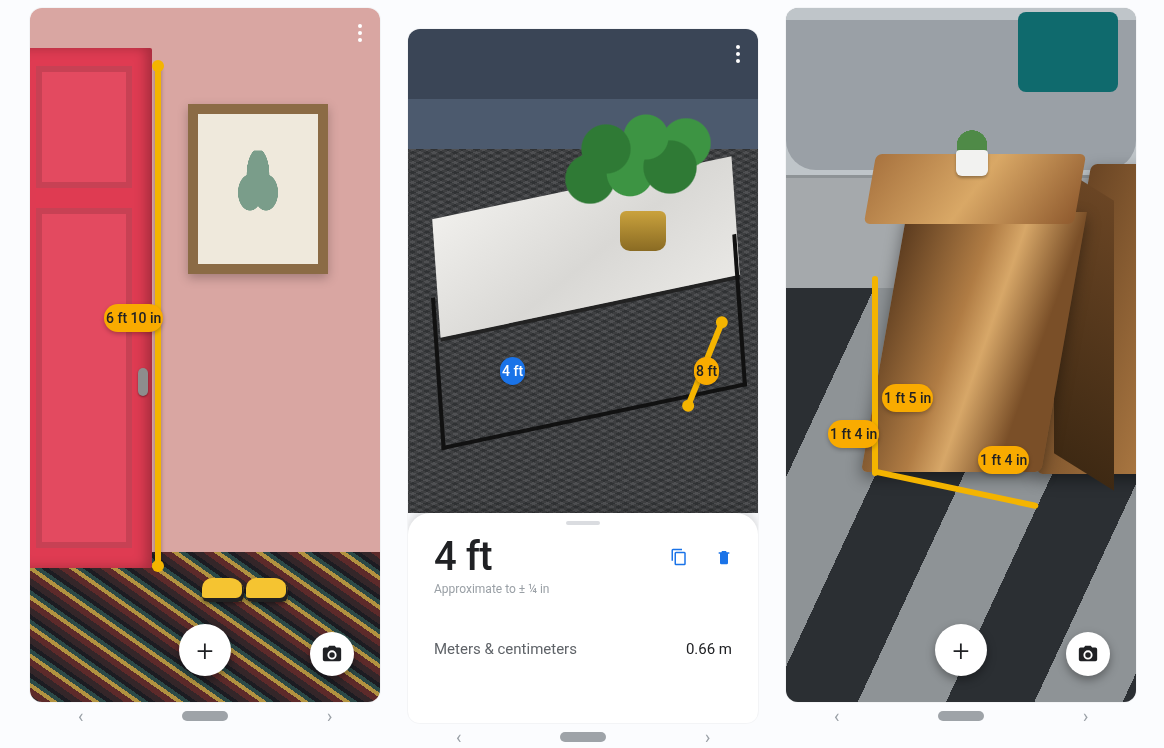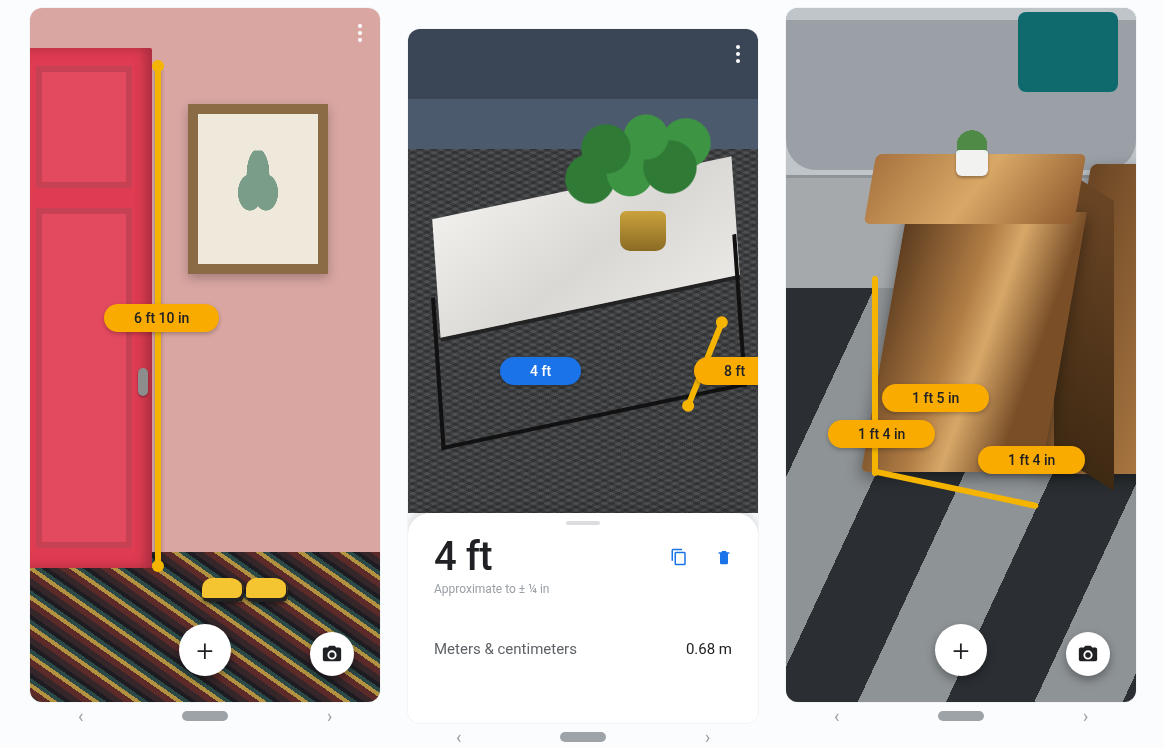--- a/index.html
+++ b/index.html
@@ -93,21 +93,21 @@
   .p3 .planter{position:absolute;left:160px;top:122px;width:52px;height:46px;z-index:2;}
   .p3 .pot3{position:absolute;left:10px;bottom:0;width:32px;height:26px;background:#f2f2f0;border-radius:4px 4px 6px 6px;box-shadow:0 2px 3px rgba(0,0,0,.3);}
   .p3 .succ{position:absolute;left:6px;top:0;width:40px;height:26px;background:radial-gradient(circle at 50% 60%,#4f8a47 60%,transparent 61%);}
   .p3 .stool2{position:absolute;right:-48px;top:156px;width:120px;height:310px;
     background:linear-gradient(100deg,#6a4524,#b07c44);transform:skewX(-10deg);border-radius:6px;box-shadow:0 6px 16px rgba(0,0,0,.4);}
   .p3 .wire{position:absolute;}
   .p3 .wA{left:86px;top:268px;width:6px;height:200px;background:#f4b400;border-radius:3px;}
   .p3 .wB{left:86px;top:460px;width:170px;height:6px;background:#f4b400;border-radius:3px;transform:rotate(12deg);transform-origin:left center;}
 
   
-  .chip{position:absolute;padding:6px 30px;border-radius:18px;font-size:14px;font-weight:500;white-space:nowrap;box-shadow:0 2px 4px rgba(0,0,0,.25);z-index:5;}
+  .chip{position:absolute;padding:6px 2px;border-radius:18px;font-size:14px;font-weight:500;white-space:nowrap;box-shadow:0 2px 4px rgba(0,0,0,.25);z-index:5;}
   .chip.yellow{background:#f9ab00;color:#202124;}
   .chip.blue{background:#1a73e8;color:#fff;}
 
   
   .fab{position:absolute;bottom:26px;width:52px;height:52px;border-radius:50%;background:#fff;box-shadow:0 4px 10px rgba(0,0,0,.35);display:flex;align-items:center;justify-content:center;color:#202124;z-index:6;}
   .fab.add{left:50%;transform:translateX(-50%);font-size:30px;font-weight:300;}
   .fab.cam{right:26px;width:44px;height:44px;}
   .fab.cam svg{width:22px;height:22px;}
 
   .more{position:absolute;top:16px;right:18px;color:#fff;z-index:6;}
@@ -191,21 +191,21 @@
             </span>
             <span>
               <svg width="16" height="20" viewBox="0 0 24 24">
                   <path fill="#1a73e8" d="M6 7h12v14a2 2 0 0 1-2 2H8a2 2 0 0 1-2-2V7zm3-4h6l1 2h4v2H4V5h4l1-2z"></path>
                 </svg>
             </span>
           </div>
         </div>
         <div class="unitrow">
           <span>Meters &amp; centimeters</span>
-          <span class="unitval">0.68 m</span>
+          <span class="unitval">0.66 m</span>
         </div>
       </div>
     </div>
     <div class="navbar">
       <span class="chev">‹</span>
       <span class="navpill"></span>
       <span class="chev mirror">‹</span>
     </div>
   </div>
 

